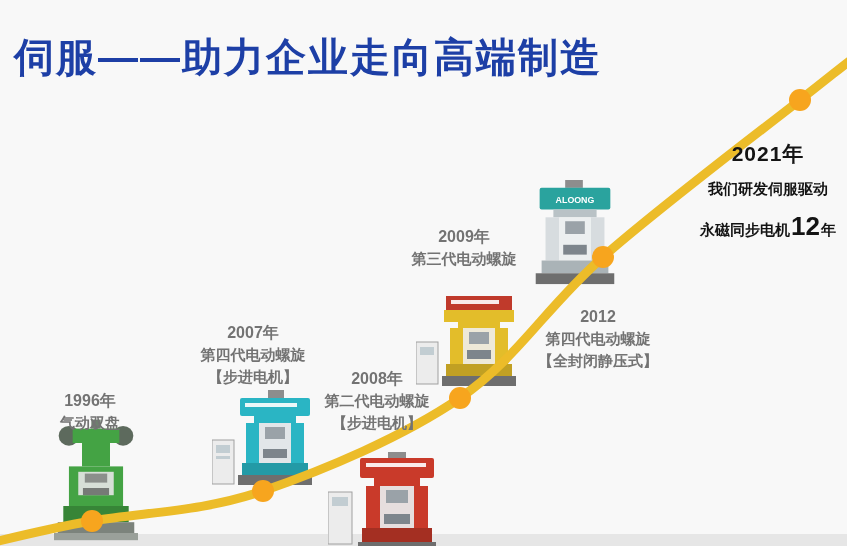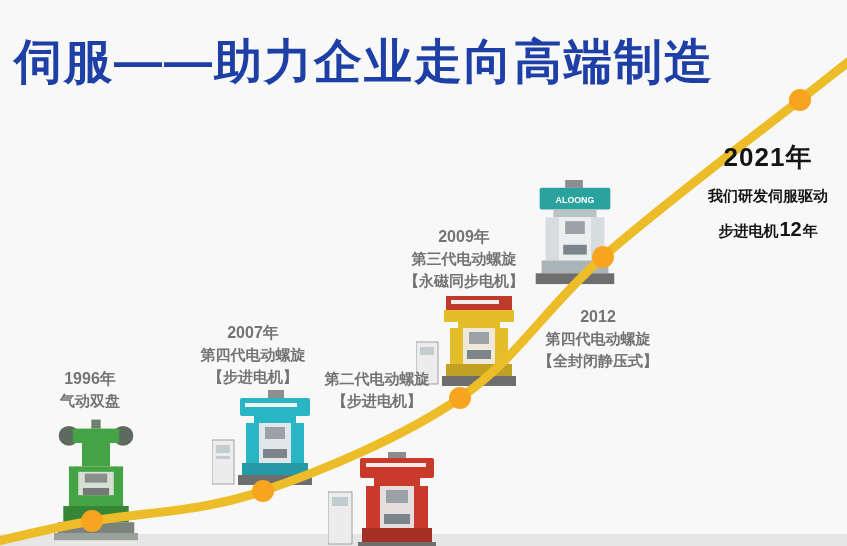--- a/index.html
+++ b/index.html
@@ -5,34 +5,34 @@
   html,body { margin:0; padding:0; background:#dddddd; }
   .stage {
     position:relative; width:847px; height:546px; overflow:hidden;
     background:#f8f8f8;
     font-family:"Liberation Sans","DejaVu Sans",sans-serif;
     color:#141414;
   }
   .floor { position:absolute; left:0; top:534px; width:847px; height:12px; background:#e6e6e6; }
   .title {
     position:absolute; left:14px; top:30px; margin:0;
-    font-size:48px; font-weight:900; color:#1d3fa6;
+    font-size:40px; font-weight:900; color:#1d3fa6;
     letter-spacing:2px; white-space:nowrap;
   }
   .curve-layer { position:absolute; left:0; top:0; pointer-events:none; }
   .machine { position:absolute; }
   .label {
     position:absolute; text-align:center;
     font-size:15px; font-weight:700; line-height:22px; color:#737373;
   }
   .label .year { font-size:16px; }
   .finale { position:absolute; left:688px; top:140px; width:160px; text-align:center; }
-  .finale .finale-year { font-size:26px; font-weight:800; letter-spacing:1px; }
+  .finale .finale-year { font-size:21px; font-weight:800; letter-spacing:1px; }
   .finale .finale-line { font-size:15px; font-weight:700; margin-top:12px; white-space:nowrap; }
-  .finale .big-num { font-size:20px; font-weight:800; padding:0 1px; }
+  .finale .big-num { font-size:26px; font-weight:800; padding:0 1px; }
 </style>
 </head>
 <body>
 
 <div class="stage">
 
   <div class="floor"></div>
 
   <div class="machine" style="left:54px; top:416px;">
     <svg width="84" height="126" viewBox="0 0 90 140" preserveAspectRatio="none">
@@ -145,49 +145,49 @@
              C 846 64, 862 50, 885 35" fill="none" stroke="#ecbc29" stroke-width="9" stroke-linecap="round"></path>
     <circle cx="92" cy="521" r="11" fill="#f7a51e"></circle>
     <circle cx="263" cy="491" r="11" fill="#f7a51e"></circle>
     <circle cx="460" cy="398" r="11" fill="#f7a51e"></circle>
     <circle cx="603" cy="257" r="11" fill="#f7a51e"></circle>
     <circle cx="800" cy="100" r="11" fill="#f7a51e"></circle>
   </svg>
 
   <h1 class="title">伺服——助力企业走向高端制造</h1>
 
-  <div class="label" style="left:34px; top:368px; width:112px;">
+  <div class="label" style="left:34px; top:390px; width:112px;">
     <div class="year">1996年</div>
     <div>气动双盘</div>
   </div>
 
   <div class="label" style="left:192px; top:322px; width:122px;">
     <div class="year">2007年</div>
     <div>第四代电动螺旋</div>
     <div>【步进电机】</div>
   </div>
 
   <div class="label" style="left:316px; top:368px; width:122px;">
+    <div class="year">2008年</div>
     <div>第二代电动螺旋</div>
     <div>【步进电机】</div>
   </div>
 
   <div class="label" style="left:402px; top:226px; width:124px;">
     <div class="year">2009年</div>
     <div>第三代电动螺旋</div>
-    <div>【永磁同步电机】</div>
   </div>
 
   <div class="label" style="left:536px; top:306px; width:124px;">
     <div class="year">2012</div>
     <div>第四代电动螺旋</div>
     <div>【全封闭静压式】</div>
   </div>
 
   <div class="finale">
     <div class="finale-year">2021年</div>
     <div class="finale-line">我们研发伺服驱动</div>
     <div class="finale-line">
-      <span>步进电机</span><span class="big-num">12</span><span>年</span>
+      <span>永磁同步电机</span><span class="big-num">12</span><span>年</span>
     </div>
   </div>
 
 </div>
 
 </body></html>

